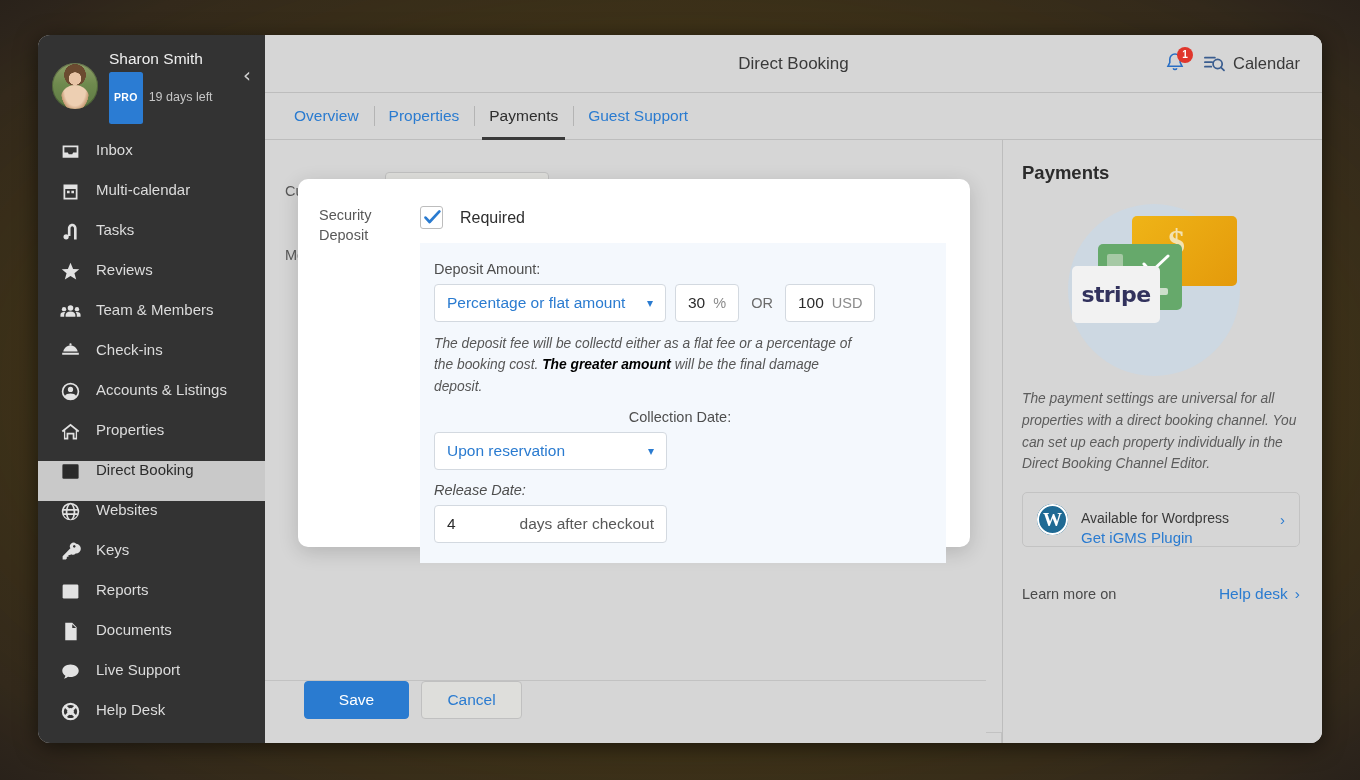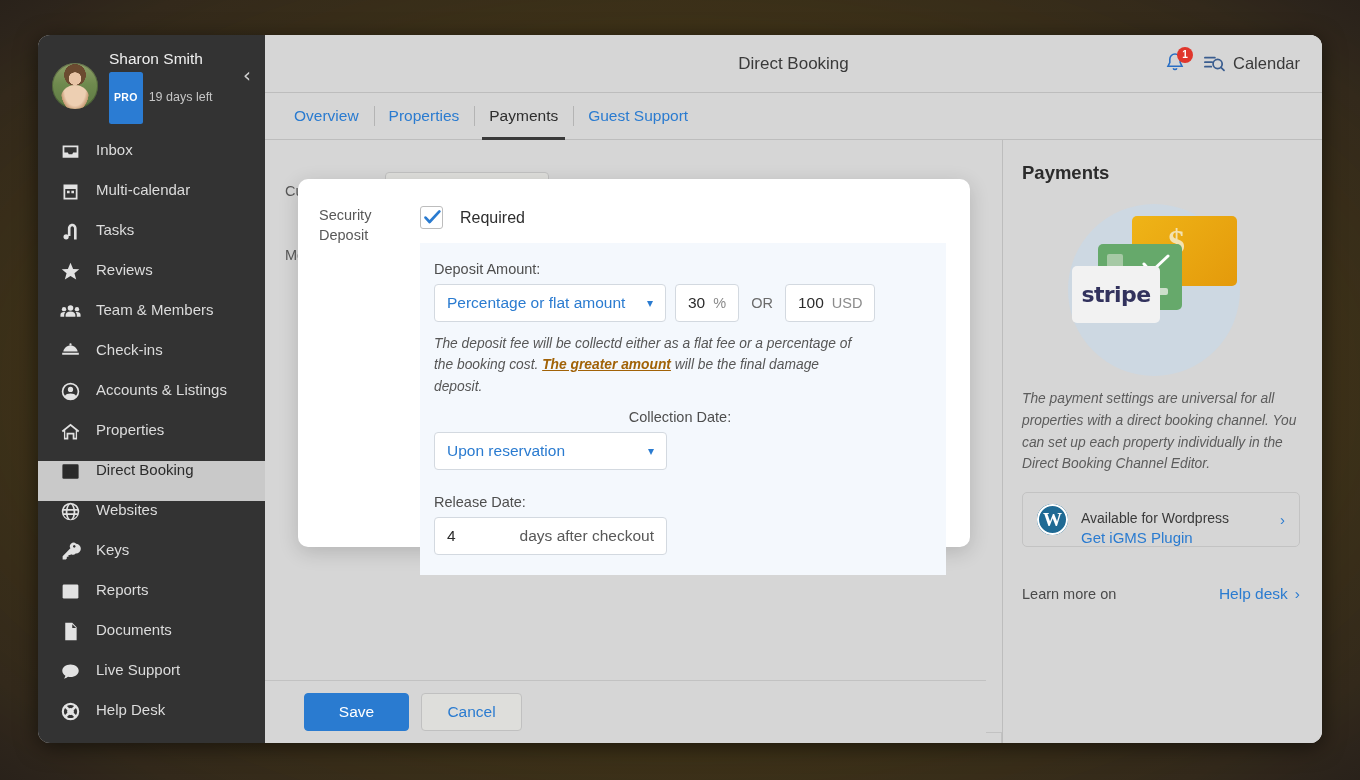--- a/index.html
+++ b/index.html
@@ -222,29 +222,29 @@
     background: #ffffff; border: 1px solid #d3d9e0; border-radius: 4px;
     height: 38px; display: flex; align-items: center; gap: 8px;
     padding: 0 12px; font-size: 15.5px; color: #2b2b2b;
   }
   .wnum .unit { color: #8b8b8b; font-size: 14.5px; }
   .or-lbl { font-size: 14.5px; color: #6b6b6b; padding: 0 3px; }
   .hint {
     font-style: italic; font-size: 13.8px; color: #565656;
     line-height: 1.55; margin-top: 11px; max-width: 430px;
   }
-  .hint b { font-weight: bold; color: #a16207; text-decoration: underline; }
+  .hint b { font-weight: bold; color: #000000; }
 
   
   .actionbar {
     position: absolute; left: 0; right: 16px; bottom: 0;
     height: 63px;
     background: #d6d6d6;
     border-top: 1px solid #c2c2c2;
-    display: flex; align-items: center; gap: 12px;
+    display: flex; align-items: flex-start; gap: 12px;
     padding-left: 39px;
     z-index: 8;
   }
   .btn-primary {
     background: #2a7bd0; color: #fff; border: 1px solid #2a7bd0;
     border-radius: 4px; height: 38px; width: 105px;
     display: flex; align-items: center; justify-content: center; font-size: 15.5px;
   }
   .btn-secondary {
     background: #dededb; color: #2a7bd0; border: 1px solid #c0c0c0;
@@ -557,21 +557,21 @@
               <div class="hint">
                 <span>The deposit fee will be collectd either as a flat fee or a percentage of the booking cost. </span><b>The greater amount</b><span> will be the final damage deposit.</span>
               </div>
 
               <div class="ipl" style="margin-top:12px;text-align:center;">Collection Date:</div>
               <div class="wfld" style="width:233px;">
                 <span>Upon reservation</span>
                 <span class="caret">▾</span>
               </div>
 
-              <div class="ipl" style="margin-top:24px;">Release Date:</div>
+              <div class="ipl" style="margin-top:12px;font-style:italic;">Release Date:</div>
               <div class="wnum" style="width:233px; justify-content:space-between;">
                 <span>4</span>
                 <span class="unit" style="font-size:15.5px;color:#585858;">days after checkout</span>
               </div>
 
             </div>
           </div>
         </div>
 
         <div class="actionbar">

